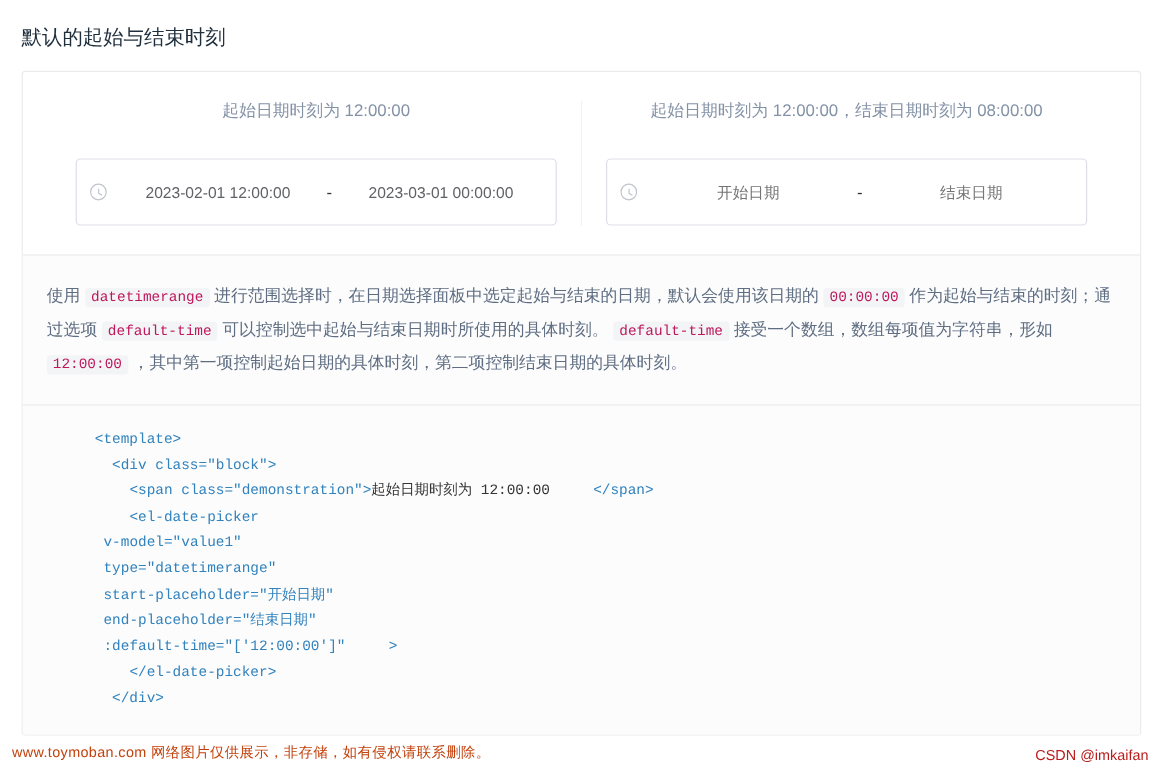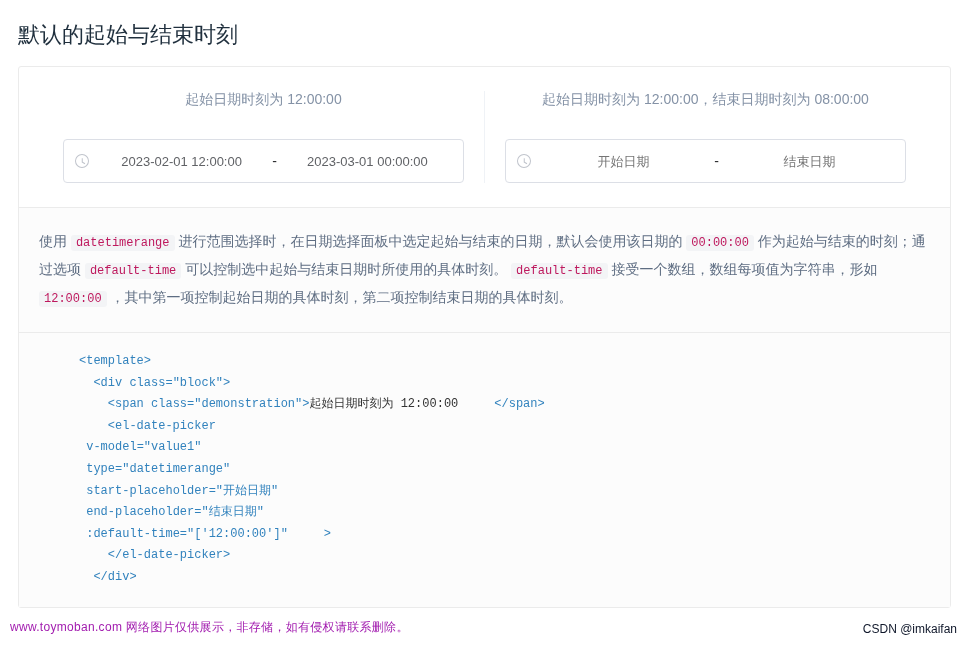--- a/index.html
+++ b/index.html
@@ -4,21 +4,21 @@
   <style>
     * { box-sizing: border-box; margin: 0; padding: 0; }
     body {
       font-family: "Helvetica Neue", Helvetica, "PingFang SC", "Hiragino Sans GB", "Microsoft YaHei", Arial, sans-serif;
       font-size: 14px;
       color: #1f2f3d;
       background: #fff;
       width: 969px;
     }
     h2 {
-      font-size: 22px;
+      font-size: 17px;
       font-weight: 400;
       color: #1f2f3d;
       margin: 20px 0 16px 18px;
     }
     .demo-box {
       border: 1px solid #ebebeb;
       border-radius: 3px;
       margin: 0 18px 20px 18px;
       background: #fff;
     }
@@ -37,21 +37,21 @@
       display: block;
       color: #8492a6;
       font-size: 14px;
       margin-bottom: 30px;
     }
     .date-editor {
       display: flex;
       align-items: center;
       border: 1px solid #dcdfe6;
       border-radius: 4px;
-      height: 44px;
+      height: 56px;
       padding: 0 10px;
       background: #fff;
       cursor: pointer;
       width: 100%;
     }
     .clock-icon {
       width: 16px; height: 16px;
       color: #c0c4cc;
       flex-shrink: 0;
       margin-right: 6px;
@@ -102,29 +102,29 @@
       overflow-x: auto;
     }
     .tag { color: #3182bd; margin-left: 36px; }
     .attr-name { color: #3182bd; }
     .text-dark { color: #333; }
     .watermark-left {
       position: fixed;
       left: 10px;
       bottom: 10px;
       font-size: 12px;
-      color: #a21caf;
+      color: #c2410c;
       letter-spacing: 0.3px;
     }
     .watermark-right {
       position: fixed;
       right: 12px;
       bottom: 10px;
       font-size: 12px;
-      color: #0f172a;
+      color: #b91c1c;
     }
   </style>
 </head>
 <body>
 
 <h2>默认的起始与结束时刻</h2>
 
 <div class="demo-box">
   <div class="source">
 

